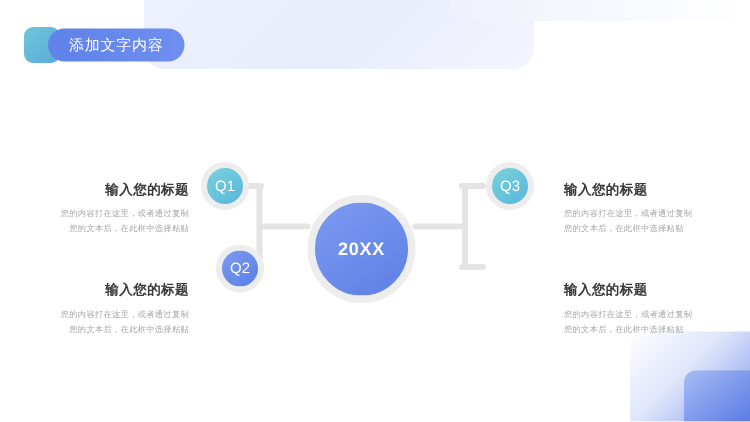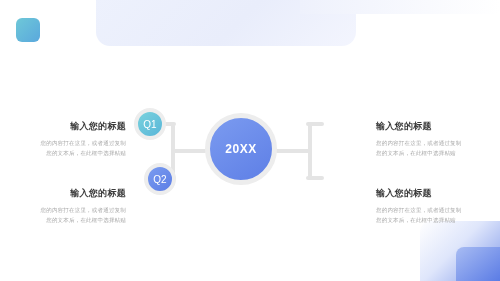--- a/index.html
+++ b/index.html
@@ -81,21 +81,21 @@
     background: linear-gradient(90deg, #5f82e8 0%, #6f8ef0 100%);
     color: #ffffff;
     font-size: 10px;
     letter-spacing: 0.5px;
     white-space: nowrap;
   }
   
   .hub {
     position: absolute;
     left: 205px;
-    top: 113px;
+    top: 130px;
     width: 72px;
     height: 72px;
     border-radius: 50%;
     background: linear-gradient(145deg, #7b9bf0 0%, #5e7fe6 100%);
     border: 5px solid #ededed;
     box-sizing: border-box;
     display: flex;
     align-items: center;
     justify-content: center;
     color: #ffffff;
@@ -180,35 +180,37 @@
 <div class="slide">
 
   <div class="deco-top"></div>
   <div class="deco-top2"></div>
   <div class="deco-bottom">
     <div class="deco-bottom-inner"></div>
   </div>
 
   <div class="header">
     <div class="header-square"></div>
+    <div class="header-pill">添加文字内容</div>
   </div>
 
   <div class="conn conn-left-v"></div>
   <div class="conn conn-right-v"></div>
   <div class="conn conn-h-left-top"></div>
   <div class="conn conn-h-left-bot"></div>
   <div class="conn conn-h-right-top"></div>
   <div class="conn conn-h-right-bot"></div>
   <div class="conn conn-hub-left"></div>
   <div class="conn conn-hub-right"></div>
 
   <div class="hub">20XX</div>
 
   <div class="node node-q1">Q1</div>
   <div class="node node-q2">Q2</div>
+  <div class="node node-q3">Q3</div>
 
   <div class="txt txt-left txt-tl">
     <div class="txt-title">输入您的标题</div>
     <div class="txt-body">您的内容打在这里，或者通过复制</div>
     <div class="txt-body">您的文本后，在此框中选择粘贴</div>
   </div>
 
   <div class="txt txt-left txt-bl">
     <div class="txt-title">输入您的标题</div>
     <div class="txt-body">您的内容打在这里，或者通过复制</div>

